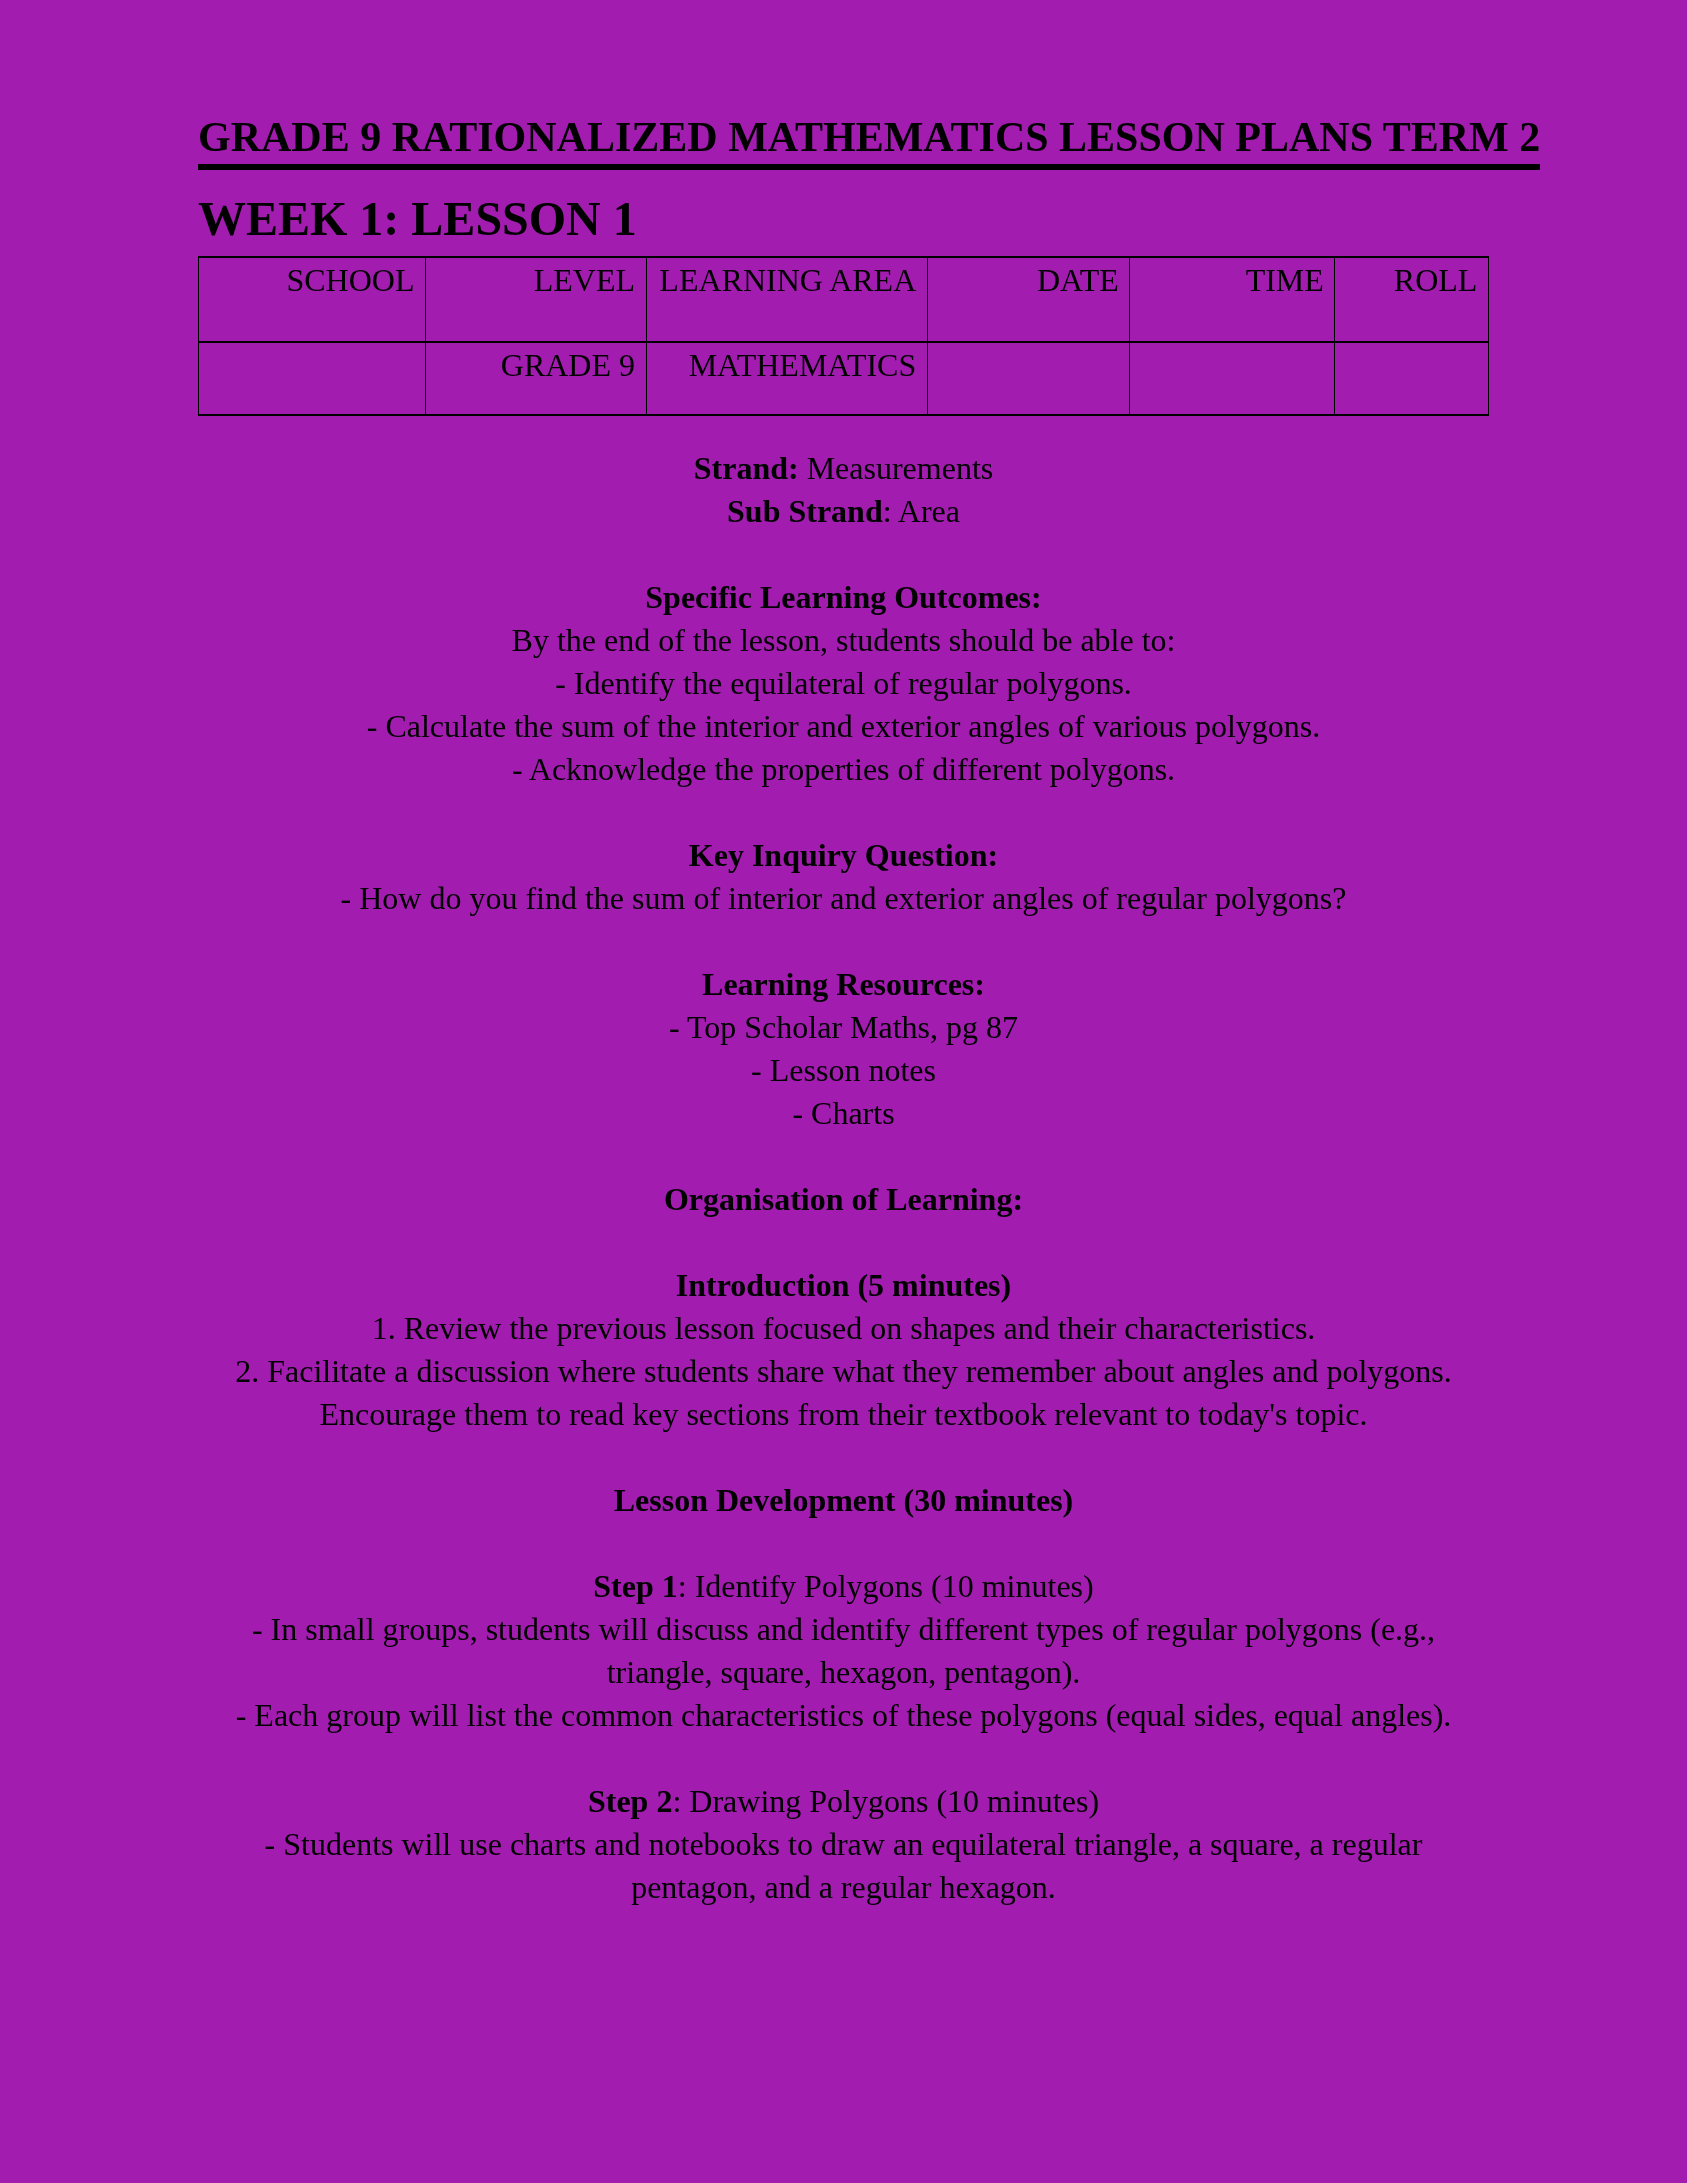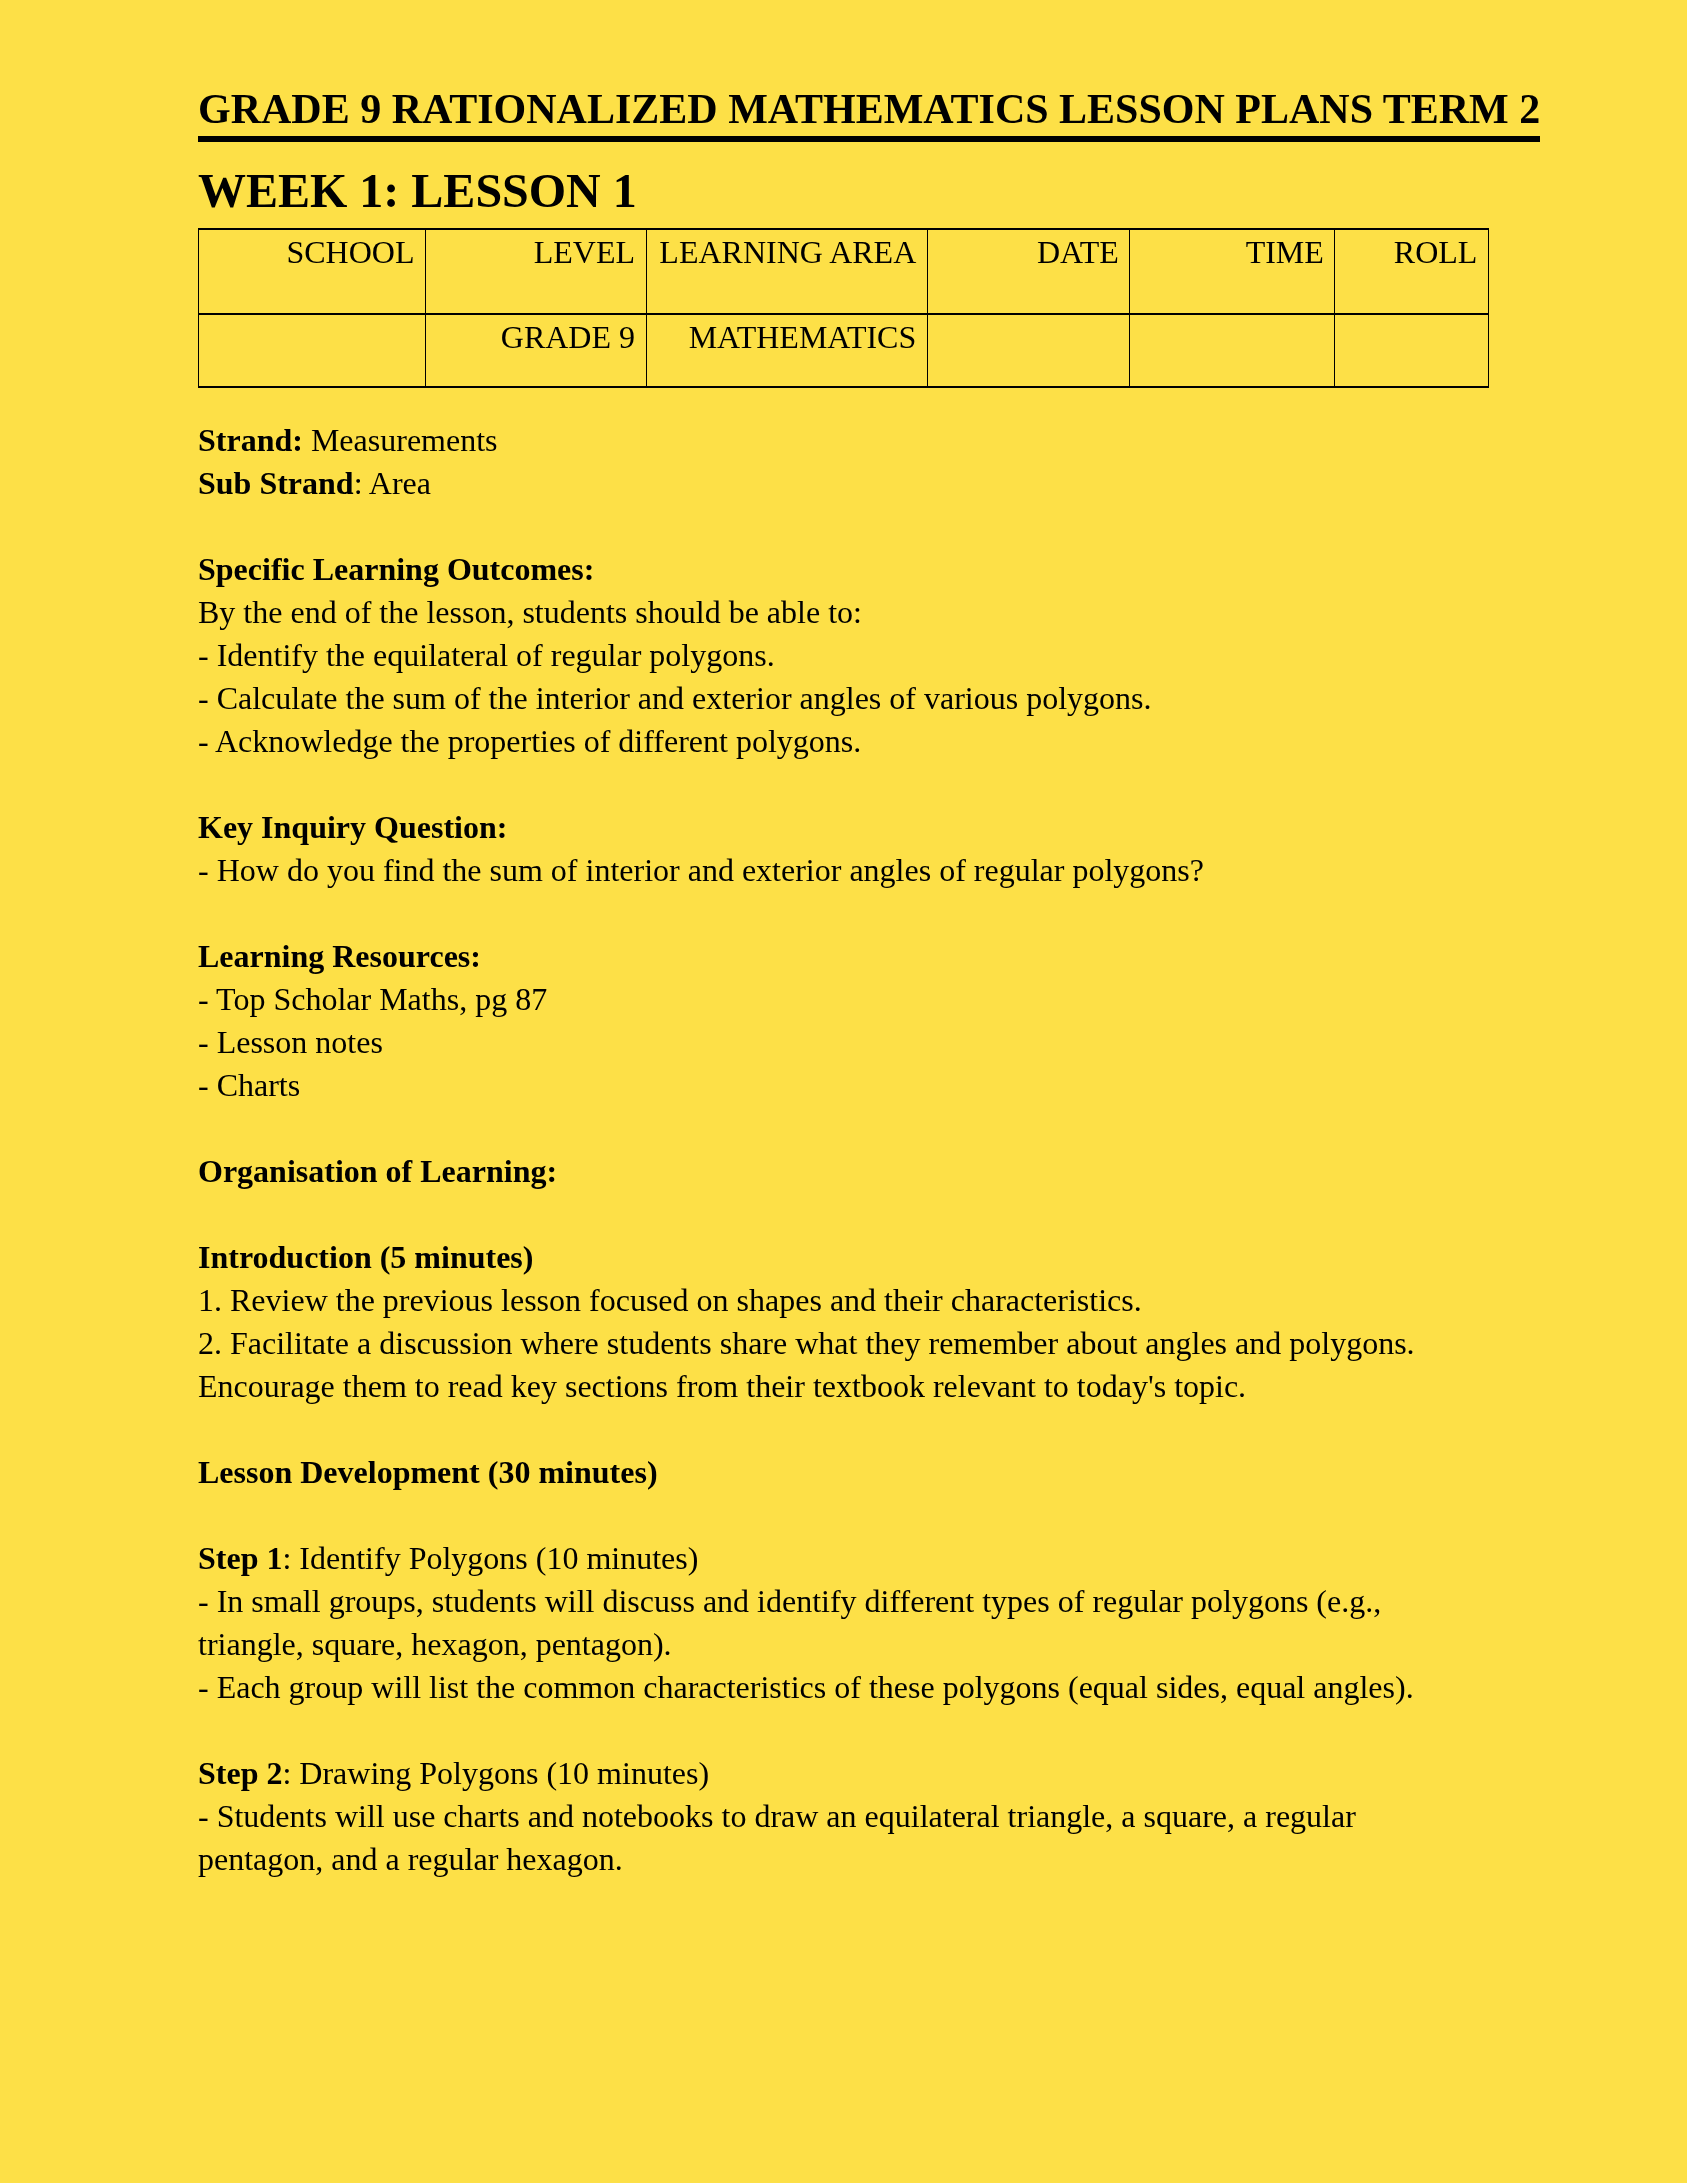--- a/index.html
+++ b/index.html
@@ -1,33 +1,33 @@
 <!DOCTYPE html>
 <html style="font-size:10.6px"><head>
 <meta charset="utf-8">
 <style>
   html, body { margin: 0; padding: 0; background: #ffffff; }
   .page {
-    width: 1687px; height: 2183px; background: #fde047; color: #000000;
-    box-sizing: border-box; padding: 83px 198px 0 198px;
+    width: 1687px; height: 2183px; background: #a21caf; color: #000000;
+    box-sizing: border-box; padding: 111px 198px 0 198px;
     font-family: "Liberation Serif", "DejaVu Serif", serif;
     overflow: hidden;
   }
   .doc-title { font-size: 42px; font-weight: bold; line-height: 53px; margin-bottom: 33px; white-space: nowrap; }
   .doc-title .u { border-bottom: 6px solid #000; padding-bottom: 4px; }
   .week-heading { font-size: 48px; font-weight: bold; line-height: 43px; margin-bottom: 16px; }
   table.info { border-collapse: collapse; width: 100%; table-layout: fixed; margin-bottom: 31px; }
   table.info th, table.info td {
     border: 1.3px solid #000; border-top-width: 2.6px; border-bottom-width: 2.6px;
     font-weight: normal; text-align: right; vertical-align: top;
     font-size: 32px; line-height: 43px; padding: 1.3px 10.6px 0 10.6px;
   }
   tr.hdr-row { height: 85px; }
   tr.val-row { height: 73px; }
-  .line { font-size: 32px; line-height: 43px; white-space: nowrap; }
+  .line { font-size: 32px; line-height: 43px; white-space: nowrap; text-align: center; }
   .line .b { font-weight: bold; }
   .gap { height: 43px; }
 </style>
 </head>
 <body>
 
 <div class="page">
 
   <div class="doc-title">
     <span class="u">GRADE 9 RATIONALIZED MATHEMATICS LESSON PLANS TERM 2</span>

